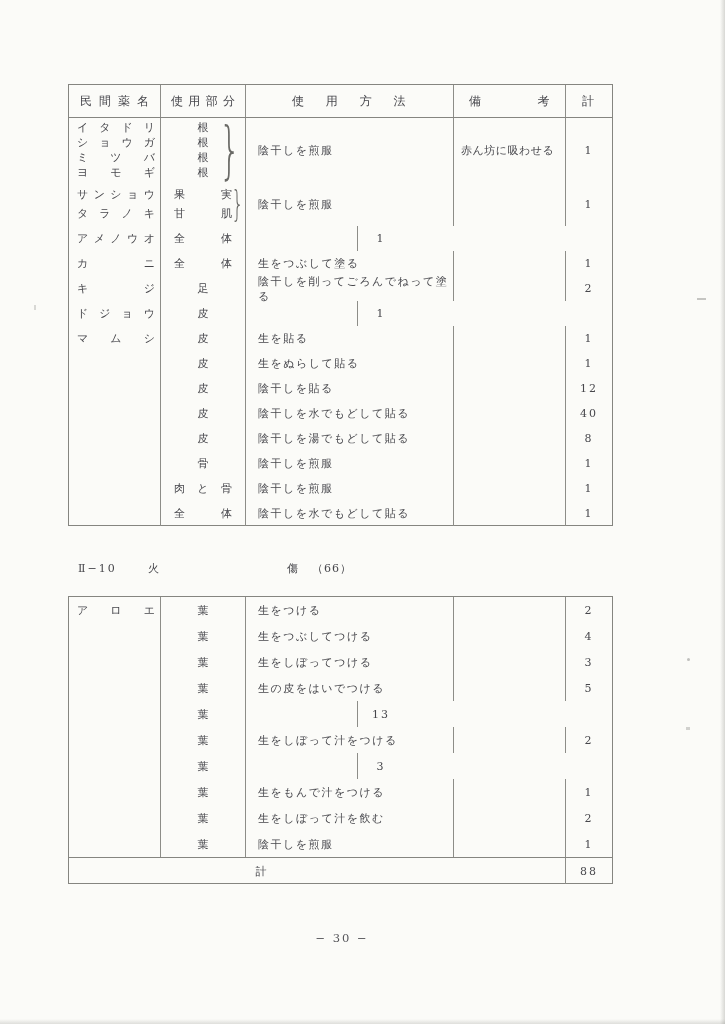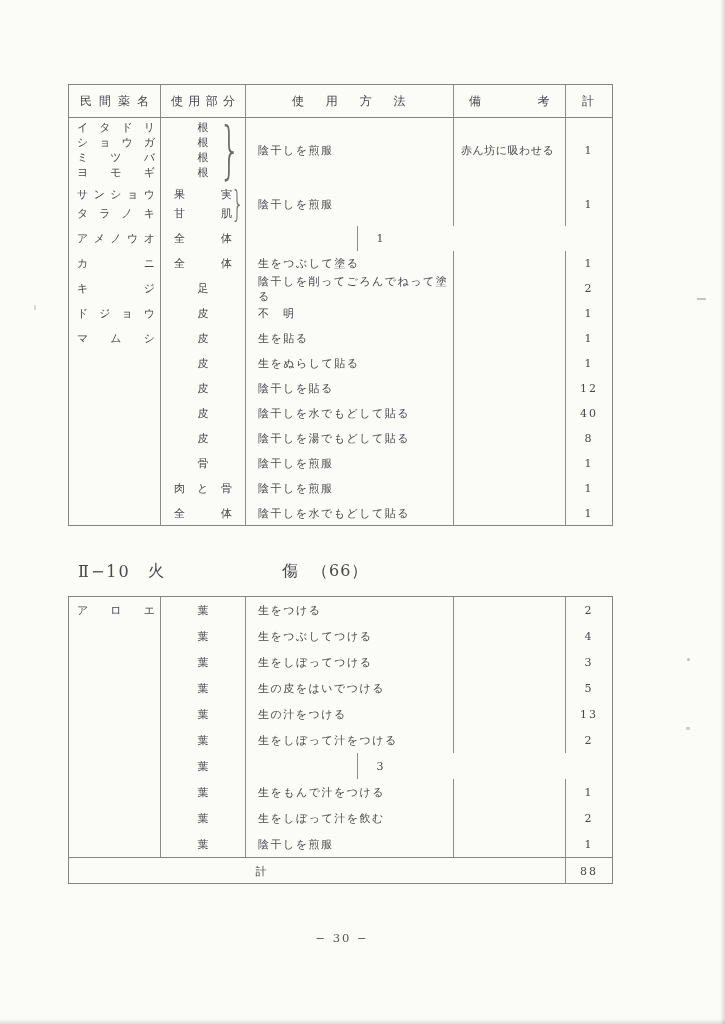--- a/index.html
+++ b/index.html
@@ -43,21 +43,21 @@
     position:absolute;right:-4px;top:50%;
     transform:translateY(-50%) scale(0.55,1);
     font-family:"DejaVu Sans","Liberation Sans",sans-serif;
     font-weight:200;color:#6a6a66;line-height:1;
   }
   .b4{font-size:62px;}
   .b2{font-size:36px;}
   .trowt{display:flex;height:26px;border-top:1px solid #858580;font-size:11px;}
   .cmerge{width:497px;border-right:1px solid #8d8d88;display:flex;align-items:center;box-sizing:border-box;}
   .tlabel{display:block;width:385px;text-align:center;letter-spacing:1px;}
-  #heading{position:absolute;left:78px;top:561px;display:flex;align-items:center;font-size:16px;}
+  #heading{position:absolute;left:78px;top:561px;display:flex;align-items:center;font-size:11px;}
   .hprefix{width:70px;letter-spacing:2px;}
   .htitle{width:150px;}
   .hcount{margin-left:14px;letter-spacing:1px;}
   #footer{position:absolute;top:931px;left:1px;width:682px;text-align:center;font-size:11.5px;letter-spacing:2px;color:#55555a;}
   .speck{position:absolute;}
   .sp1{left:697px;top:298px;width:9px;height:2px;background:#a8a8a4;opacity:.65;}
   .sp2{left:687px;top:658px;width:3px;height:3px;border-radius:50%;background:#9a9a96;opacity:.6;}
   .sp3{left:686px;top:727px;width:4px;height:3px;background:#a8a8a4;opacity:.5;}
   .sp4{left:34px;top:305px;width:2px;height:5px;background:#b5b5b1;opacity:.5;}
   .edge-r{position:absolute;right:0;top:0;width:5px;height:100%;background:linear-gradient(to right,rgba(0,0,0,0),rgba(90,90,85,.22));}
@@ -239,21 +239,20 @@
             <span>ジ</span>
             <span>ョ</span>
             <span>ウ</span>
           </div>
         </div>
         <div class="c c2">
           <div class="jchars pline">
             <span>皮</span>
           </div>
         </div>
-        <div class="c c3">不　明</div>
         <div class="c c4"></div>
         <div class="c c5">1</div>
       </div>
       <div class="trow r1">
         <div class="c c1">
           <div class="jchars nline">
             <span>マ</span>
             <span>ム</span>
             <span>シ</span>
           </div>
@@ -411,21 +410,20 @@
         <div class="c c4"></div>
         <div class="c c5">5</div>
       </div>
       <div class="trow r2">
         <div class="c c1"></div>
         <div class="c c2">
           <div class="jchars pline">
             <span>葉</span>
           </div>
         </div>
-        <div class="c c3">生の汁をつける</div>
         <div class="c c4"></div>
         <div class="c c5">13</div>
       </div>
       <div class="trow r2">
         <div class="c c1"></div>
         <div class="c c2">
           <div class="jchars pline">
             <span>葉</span>
           </div>
         </div>

